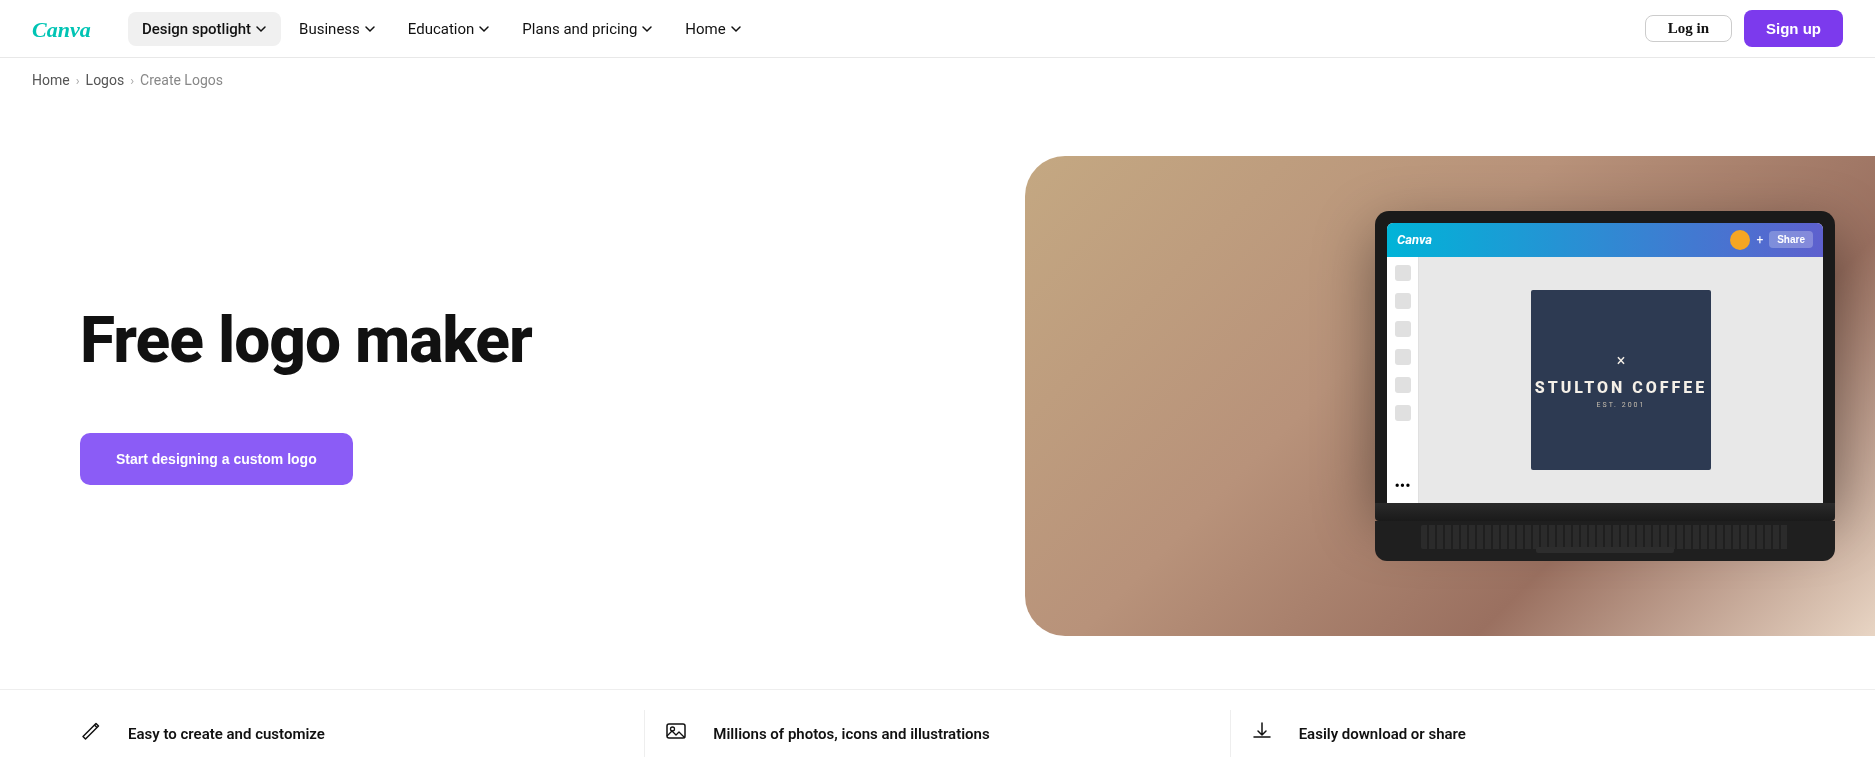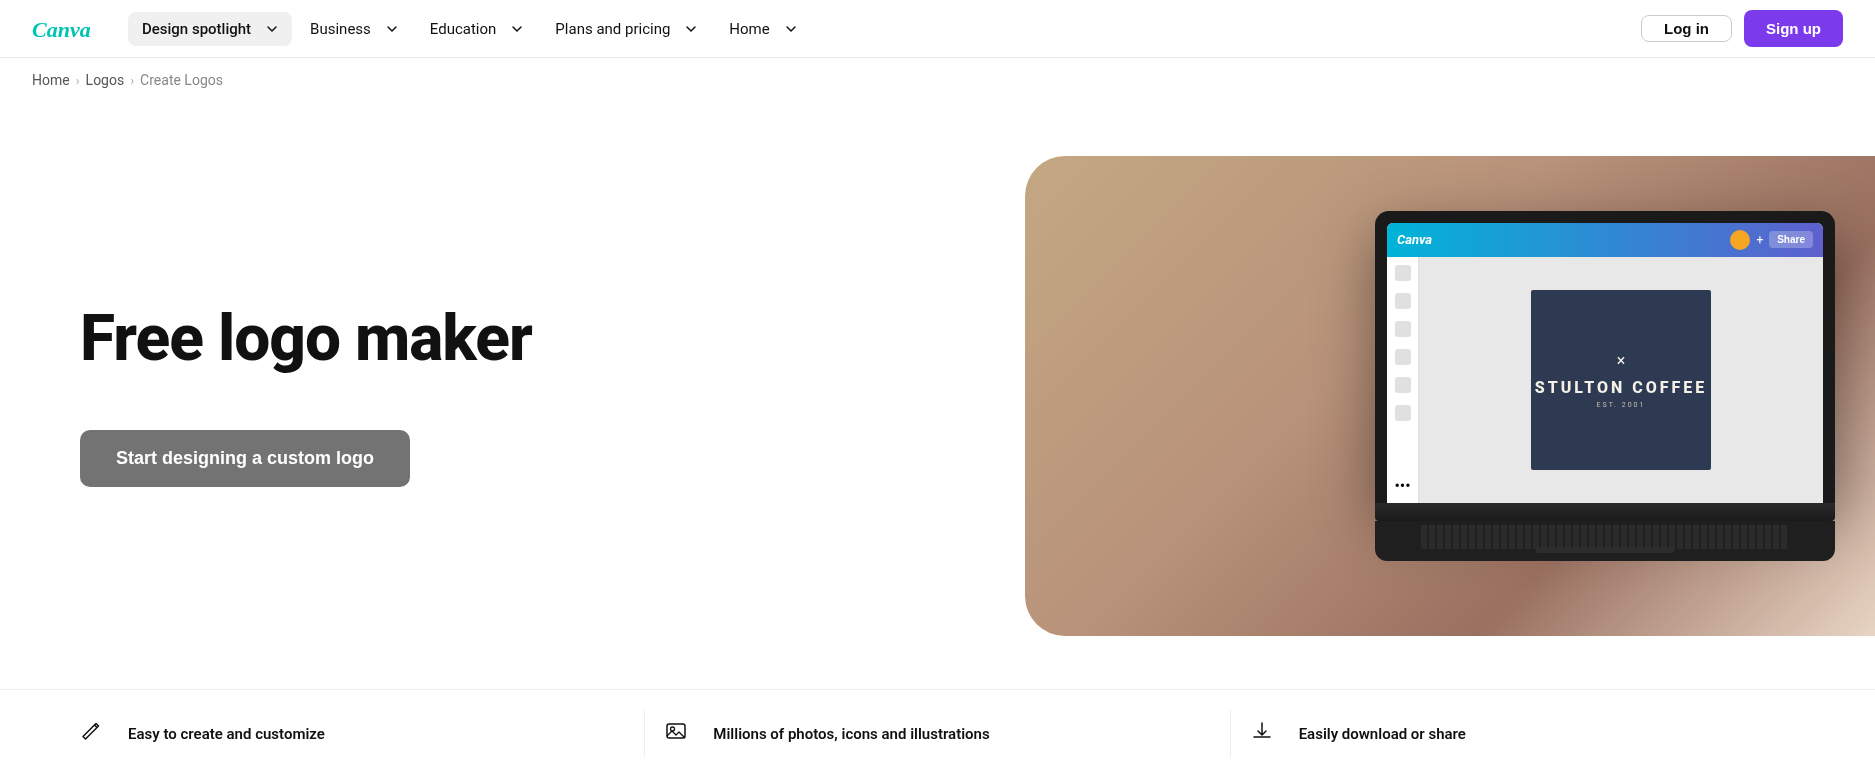--- a/index.html
+++ b/index.html
@@ -23,21 +23,21 @@
     .nav-logo svg { display: block; }
     .nav-items {
       display: flex;
       align-items: center;
       gap: 4px;
       flex: 1;
     }
     .nav-item {
       display: flex;
       align-items: center;
-      gap: 15px;
+      gap: 4px;
       padding: 8px 14px;
       font-size: 15px;
       color: #111;
       cursor: pointer;
       border-radius: 8px;
       font-weight: 400;
       white-space: nowrap;
     }
     .nav-item.active {
       background: #f0f0f0;
@@ -55,20 +55,21 @@
     }
     .btn-login {
       padding: 4px 22px;
       border: 1.5px solid #ccc;
       border-radius: 8px;
       background: #fff;
       font-size: 15px;
       font-weight: 600;
       cursor: pointer;
       color: #111;
+      font-family: Liberation Serif, serif;
     }
     .btn-signup {
       padding: 10px 22px;
       border: none;
       border-radius: 8px;
       background: #7c3aed;
       font-size: 15px;
       font-weight: 600;
       cursor: pointer;
       color: #fff;
@@ -106,23 +107,23 @@
       font-size: 64px;
       font-weight: 800;
       color: #111;
       line-height: 1.1;
       margin-bottom: 56px;
       letter-spacing: -1px;
     }
     .btn-cta {
       display: inline-block;
       padding: 18px 36px;
-      background: #737373;
+      background: #8b5cf6;
       color: #fff;
-      font-size: 18px;
+      font-size: 14px;
       font-weight: 700;
       border-radius: 10px;
       border: none;
       cursor: pointer;
       text-decoration: none;
     }
 
     
     .hero-right {
       flex: 1;

